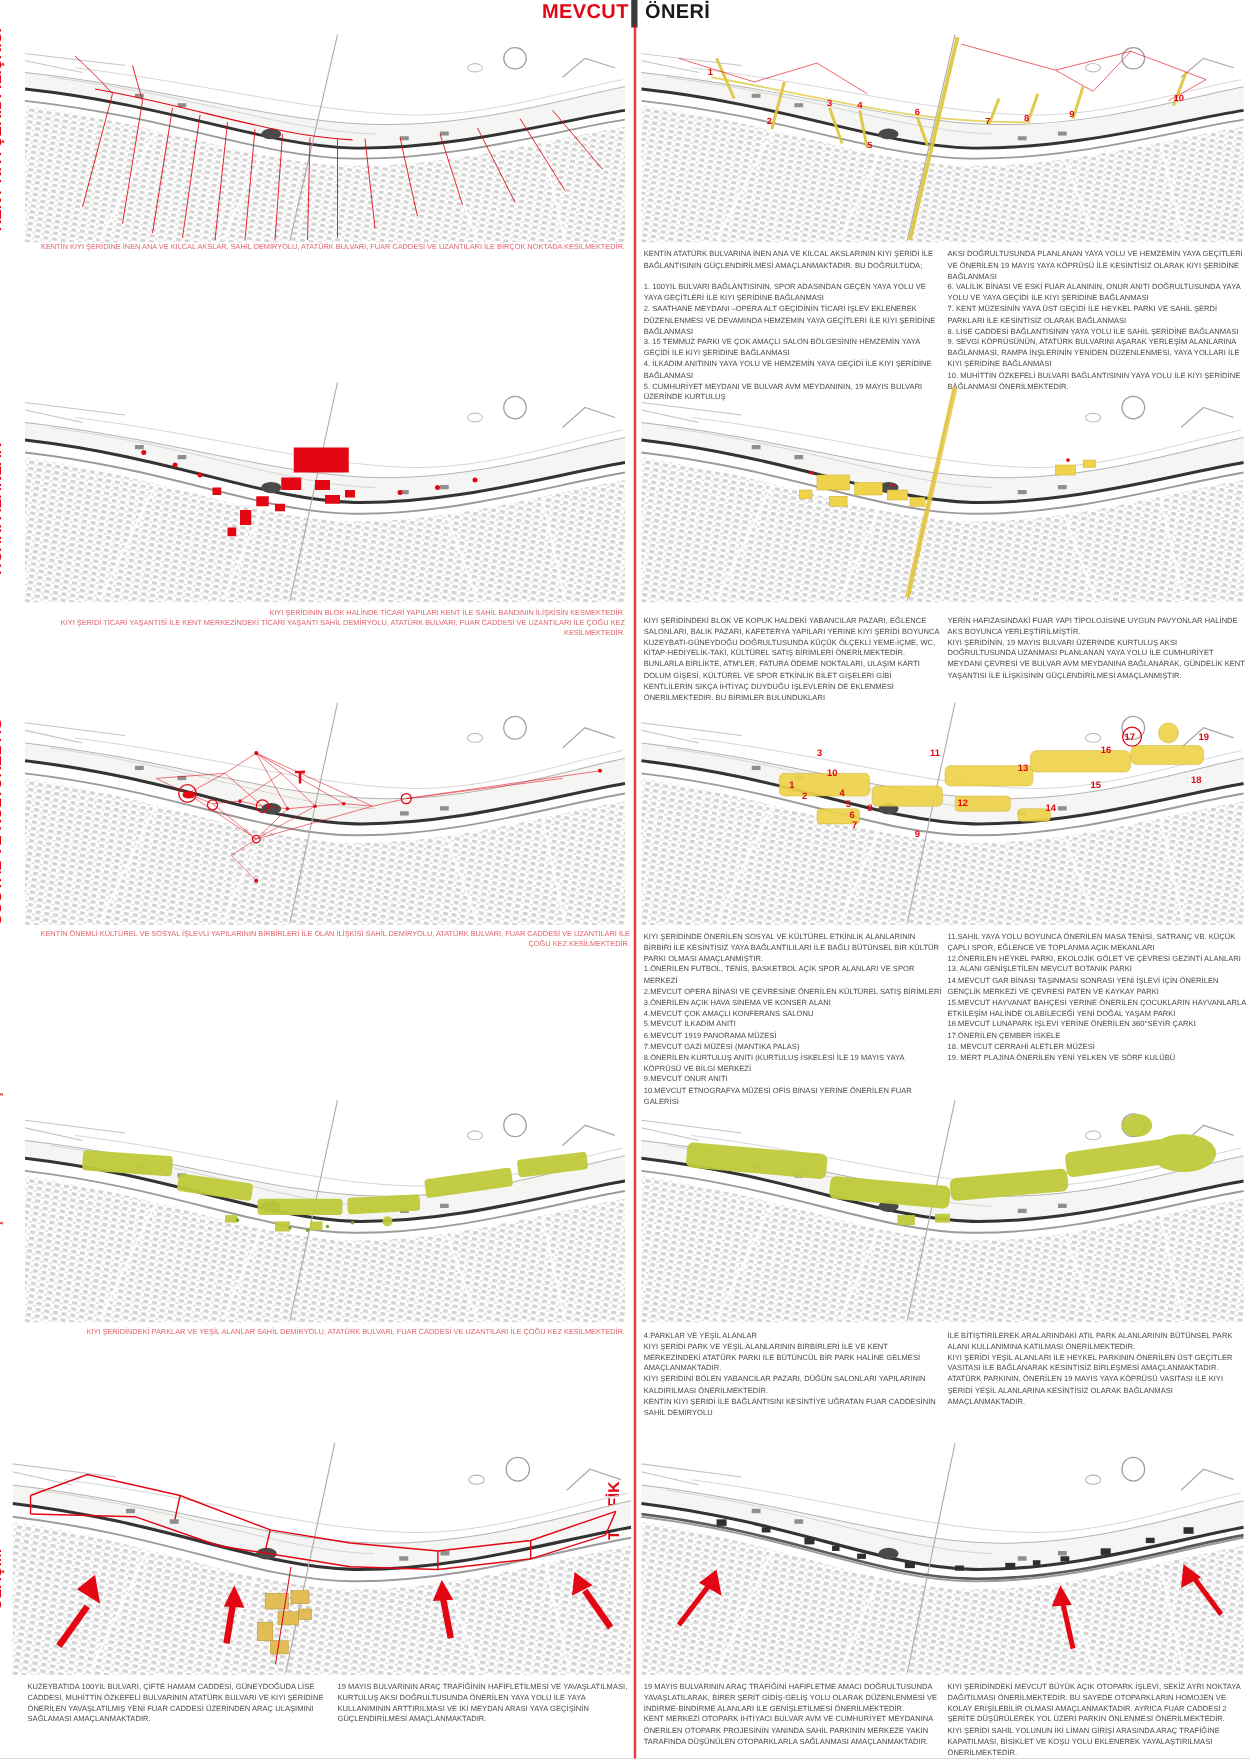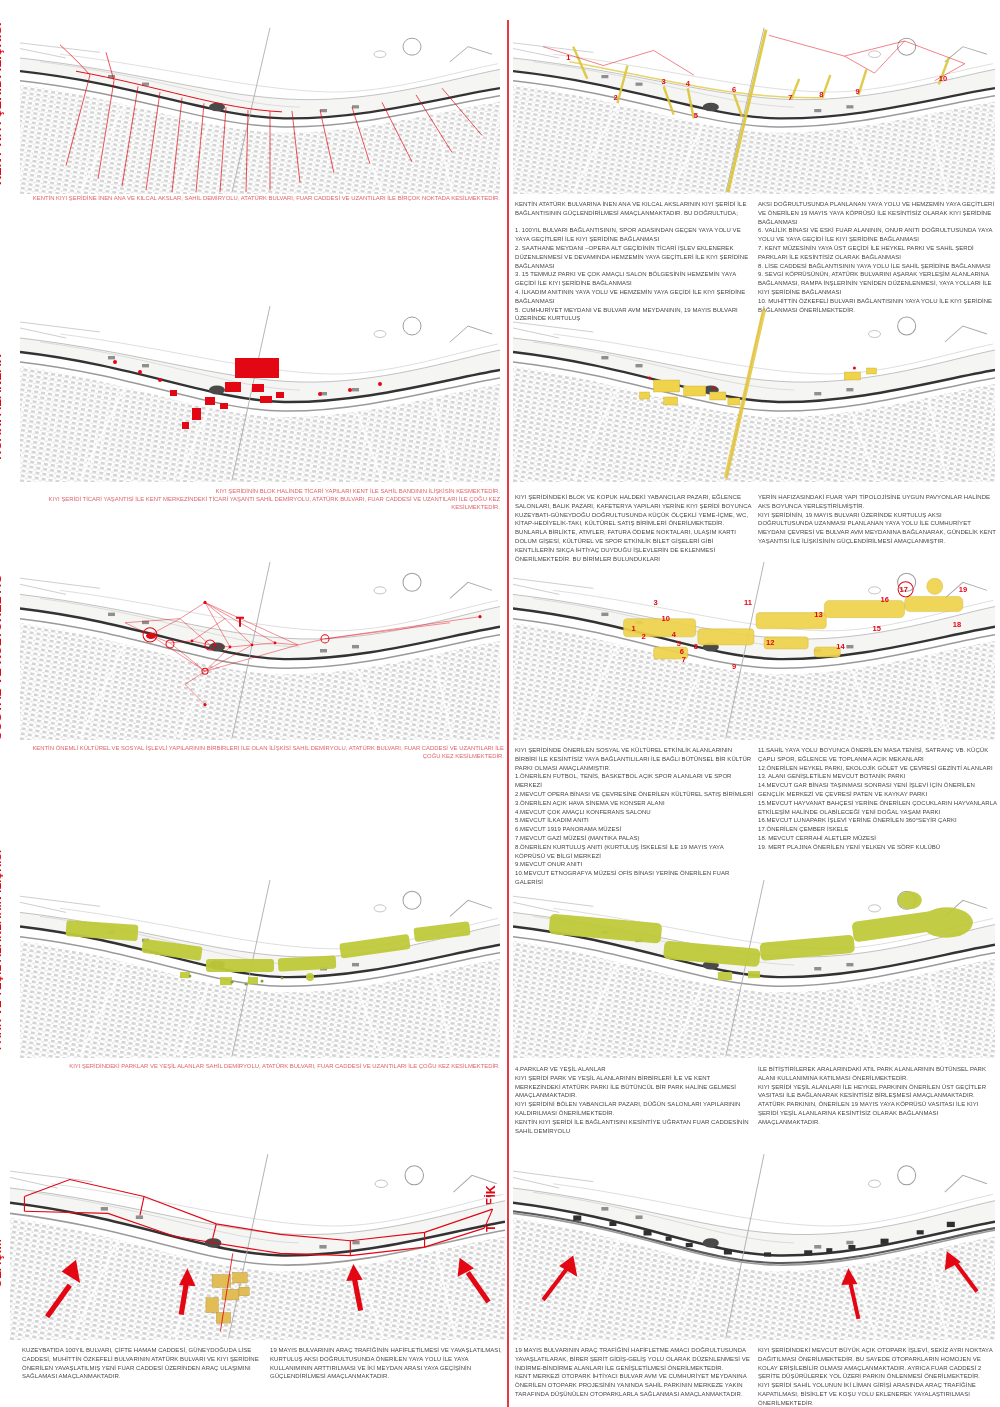--- a/index.html
+++ b/index.html
@@ -49,20 +49,25 @@
         <path d="M0,26 L46,36 M0,20 L80,30" stroke="#c2c2c2" stroke-width=".8" fill="none"></path>
         <ellipse cx="197" cy="88" rx="8" ry="4.5" fill="#4a4a4a"></ellipse>
         <rect x="88" y="54" width="7" height="3.4" fill="#8f8f8f"></rect>
         <rect x="122" y="62" width="7" height="3.4" fill="#8f8f8f"></rect>
         <rect x="300" y="90" width="7" height="3.4" fill="#8f8f8f"></rect>
         <rect x="332" y="86" width="7" height="3.4" fill="#8f8f8f"></rect>
       </g>
     </defs>
   </svg>
 
+  <div class="header">
+    <span class="h-left">MEVCUT</span>
+    <span class="h-bar"></span>
+    <span class="h-right">ÖNERİ</span>
+  </div>
   <div class="centerline"></div>
 
   <div class="vlabel" style="left:5px;top:169px">KENT-KIYI ŞERİDİ İLİŞKİSİ</div>
   <div class="vlabel" style="left:5px;top:446px">TİCARİ ALANLAR</div>
   <div class="vlabel" style="left:5px;top:724px">SOSYAL VE KÜLTÜREL AĞ</div>
   <div class="vlabel" style="left:5px;top:1034px;font-size:11px">PARK VE YEŞİL ALANLARİN İLİŞKİSİ</div>
   <div class="vlabel" style="left:5px;top:1272px">ULAŞIM</div>
   <div class="vlabel" style="left:499px;top:1216px">TRAFİK</div>
 
   <svg class="map" style="left:20px;top:24px" width="480" height="170" viewBox="0 0 480 180" preserveAspectRatio="none">

